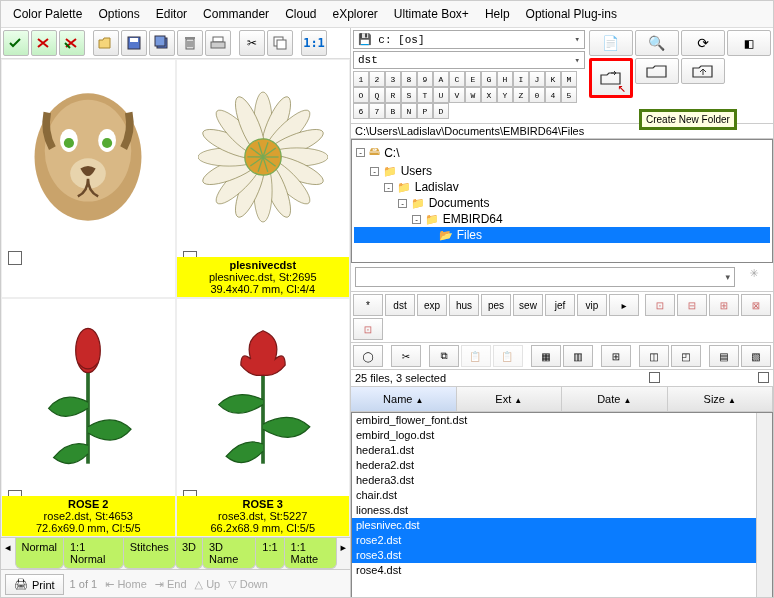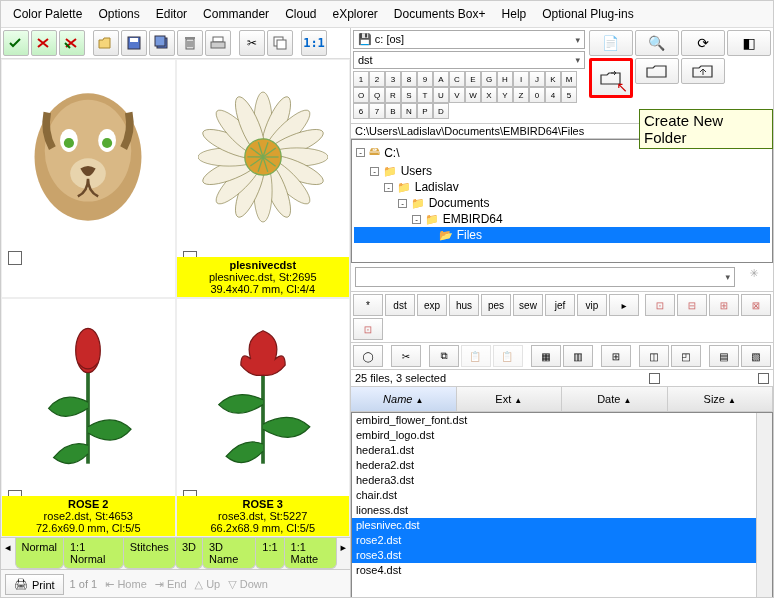--- a/index.html
+++ b/index.html
@@ -21,60 +21,60 @@
   .thumb-cap { position: absolute; bottom: 0; left: 0; right: 0; background: #ffff00; text-align: center; font-size: 11px; padding: 2px 0; line-height: 1.1; }
   .thumb-chk { position: absolute; bottom: 32px; left: 6px; width: 14px; height: 14px; border: 1px solid #666; background: #fff; }
   .tabs { display: flex; border-top: 1px solid #ccc; background: #f4f4f4; font-size: 11px; }
   .tab { padding: 3px 6px; border: 1px solid #ccc; border-top:none; background: #bef264; border-radius:0 0 6px 6px; margin-right:-1px; cursor:pointer;}
   .left-footer { display: flex; align-items: center; gap: 6px; padding: 4px; border-top:1px solid #ccc; background:#f8f8f8;}
   .footer-btn { border:1px solid #bbb; padding:3px 8px; background:linear-gradient(#fff,#eee); cursor:pointer; display:flex; align-items:center; gap:4px;}
   .footer-nav { display:flex; gap:8px; color:#999; font-size:11px;}
   .dropdown { border:1px solid #aaa; padding:2px 4px; background:#fff; font-size:11px; flex:1; display:flex; align-items:center; justify-content:space-between;}
   .dropdown .arrow { color:#555; font-size:9px;}
   .right-top { padding:2px; border-bottom:1px solid #ccc;}
-  .drive-row { display:flex; gap:4px; margin-bottom:2px;}
+  .drive-row { display:flex; gap:4px; margin-bottom:2px;font-family:Liberation Mono, monospace;}
   .big-btn{ width:44px; height:26px; border:1px solid #bbb; background:linear-gradient(#fff,#eee); display:flex;align-items:center;justify-content:center;cursor:pointer;border-radius:2px;font-size:14px;}
   .letters {display:flex;flex-wrap:wrap;gap:0;}
   .letter-btn{width:16px;height:16px;border:1px solid #bbb;background:linear-gradient(#fff,#eee);font-size:8px;display:flex;align-items:center;justify-content:center;cursor:pointer;}
   .highlighted{border:3px solid red;width:44px;height:40px;}
   .buttons-column{display:flex;flex-direction:column;gap:2px;}
   .path{padding:1px 4px;font-size:11px;border-bottom:1px solid #ccc;}
   .tree{border:1px solid #888;height:124px;overflow:auto;background:#fff;font-size:12px;padding:2px;}
   .tree-row{display:flex;align-items:center;padding:1px 0;cursor:default;gap:2px;}
   .tree-row.sel{background:#0a7cff;color:#fff;}
   .tree-indent{display:inline-block;}
   .folder-icon{color:#d9a441;font-size:11px;margin-right:2px;}
   .plus-box{width:9px;height:9px;border:1px solid #888;font-size:8px;line-height:7px;text-align:center;margin-right:2px;background:#fff;color:#000;}
   .blank-drop{display:flex;gap:4px;padding:4px;border-bottom:1px solid #ccc;}
   .filter-row{display:flex;gap:2px;padding:2px;border-bottom:1px solid #ccc;flex-wrap:wrap;}
   .ft-btn{min-width:30px;height:22px;border:1px solid #bbb;background:linear-gradient(#fff,#eee);font-size:10px;display:flex;align-items:center;justify-content:center;cursor:pointer;}
   .sm-btn{width:22px;height:22px;}
   .icon-row{display:flex;gap:2px;padding:2px;border-bottom:1px solid #ccc;}
-  .status{padding:2px 4px;border-bottom:1px solid #ccc;display:flex;align-items:flex-end;gap:19px;font-size:11px;}
+  .status{padding:2px 4px;border-bottom:1px solid #ccc;display:flex;align-items:flex-start;gap:19px;font-size:11px;}
   .status .spacer{flex:1;}
   .chk{width:11px;height:11px;border:1px solid #666;background:#fff;}
   .headers{display:flex;border-bottom:1px solid #ccc;background:linear-gradient(#f8f8f8,#e4e4e4);}
   .hdr{flex:1;padding:6px 4px;font-size:11px;border-right:1px solid #ccc;text-align:center;cursor:pointer;}
   .filelist{flex:1;border:1px solid #888;overflow:auto;position:relative;background:#fff;font-size:11px;}
   .file-row{padding:0 4px;line-height:14px;border-bottom:1px solid transparent;}
   .file-row.sel{background:#0a7cff;color:#fff;}
   .scrollbar{position:absolute;right:0;top:0;bottom:0;width:16px;background:#f0f0f0;border-left:1px solid #ccc;}
-  .tooltip{position:absolute;background:#ffffe1;border:1px solid #4d7c0f;padding:2px 4px;font-size:15px;z-index:100;pointer-events:none;}
+  .tooltip{position:absolute;background:#ffffe1;border:3px solid #4d7c0f;padding:2px 4px;font-size:10px;z-index:100;pointer-events:none;}
 </style>
 </head>
 <body>
 
 <div class="menubar">
     <span>Color Palette</span>
     <span>Options</span>
     <span>Editor</span>
     <span>Commander</span>
     <span>Cloud</span>
     <span>eXplorer</span>
-    <span>Documents Box+</span>
+    <span>Ultimate Box+</span>
     <span>Help</span>
     <span>Optional Plug-ins</span>
   </div>
 
 <div class="main">
   <div class="left-pane">
     <div class="toolbar">
       <div class="tb-btn green-btn">
           <svg width="16" height="12">
             <path d="M2 6 L5 9 L12 2" stroke="#060" stroke-width="2" fill="none"></path>
@@ -408,21 +408,21 @@
       <div class="ft-btn sm-btn">▧</div>
     </div>
     <div class="status">
       <span>25 files, 3 selected</span>
       <span class="spacer"></span>
       <span class="chk"></span>
       <span style="width:60px"></span>
       <span class="chk"></span>
     </div>
     <div class="headers" id="headers">
-        <div class="hdr" style="background: linear-gradient(rgb(232, 240, 255), rgb(200, 216, 240)); font-style: italic;">Name <span style="font-size:8px">▲</span></div>
+        <div class="hdr" style="background: linear-gradient(rgb(232, 240, 255), rgb(200, 216, 240));">Name <span style="font-size:8px">▲</span></div>
         <div class="hdr">Ext <span style="font-size:8px">▲</span></div>
         <div class="hdr">Date <span style="font-size:8px">▲</span></div>
         <div class="hdr">Size <span style="font-size:8px">▲</span></div>
       </div>
     <div class="filelist" id="filelist">
       <div class="file-row">embird_flower_font.dst</div>
         <div class="file-row">embird_logo.dst</div>
         <div class="file-row">hedera1.dst</div>
         <div class="file-row">hedera2.dst</div>
         <div class="file-row">hedera3.dst</div>

